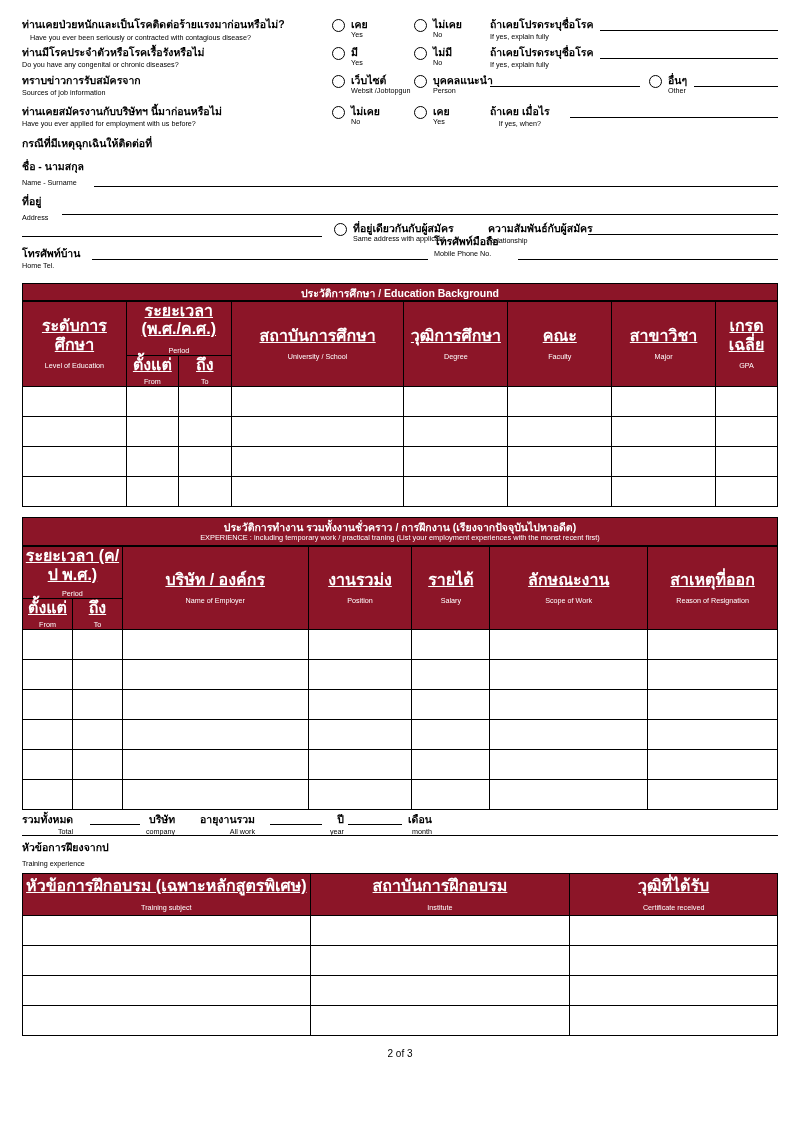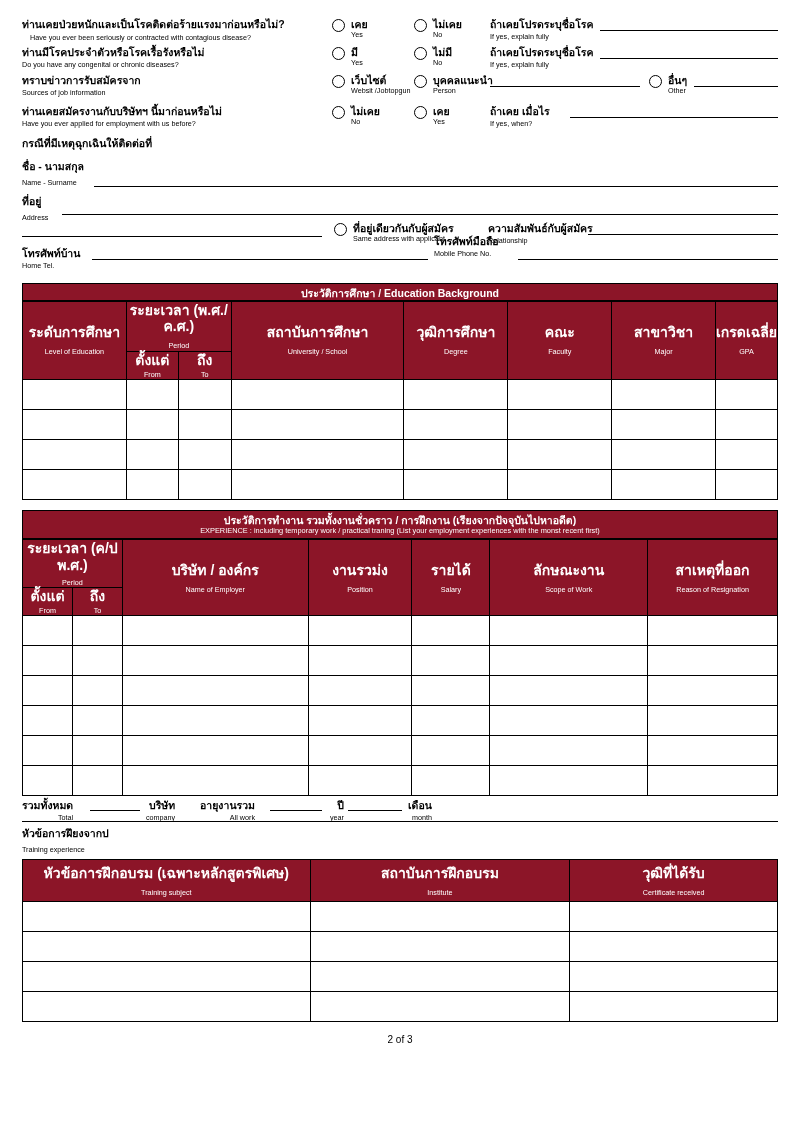--- a/index.html
+++ b/index.html
@@ -42,21 +42,21 @@
   .blk { position: relative; width: 756px; }
   .lbl-th { font-size: 10.5px; font-weight: bold; }
   .lbl-en { font-size: 7.2px; }
 
   
   table { border-collapse: collapse; width: 756px; }
   table td, table th { border: 1px solid #000; padding: 0; }
   .hdr {
     background: #8c1528; color: #ffffff; text-align: center; vertical-align: middle;
   }
-  .hdr .th { font-size: 14px; font-weight: bold; }
+  .hdr .th { font-size: 16px; font-weight: bold; text-decoration: underline; }
   .hdr .en { font-size: 7.2px; }
   .banner {
     background: #8c1528; color: #fff; text-align: center;
     border: 1px solid #000;
   }
   .banner .th { font-size: 10.5px; padding: 3px 0 1px; }
   .banner .en { font-size: 7.4px; padding: 0 0 3px; }
   .rowcell { height: 30px; }
   .footer-page { text-align: center; font-size: 10px; margin-top: 6px; }
 </style>
@@ -145,21 +145,21 @@
         <span class="otext th">ไม่เคย</span>
         <span class="osub en">No</span>
       </div>
       <div class="opt" style="left:392px;">
         <span class="radio"></span>
         <span class="otext th">เคย</span>
         <span class="osub en">Yes</span>
       </div>
       <div class="ifyes" style="left:468px;">
         <div class="ytext th">ถ้าเคย เมื่อไร</div>
-        <div class="ysub en" style="margin-top:3px;">If yes, when?</div>
+        <div class="ysub en" style="margin-top:3px;text-align:center;">If yes, when?</div>
       </div>
       <div class="uline" style="left:548px; top:12px; width:208px;"></div>
     </div>
   </div>
 
   <div class="blk" style="height:122px; margin-top:2px;">
     <div class="lbl-th">กรณีที่มีเหตุฉุกเฉินให้ติดต่อที่</div>
 
     <div class="lbl-th" style="margin-top:6px;">ชื่อ - นามสกุล</div>
     <div class="lbl-en" style="margin-top:3px;">Name - Surname</div>

